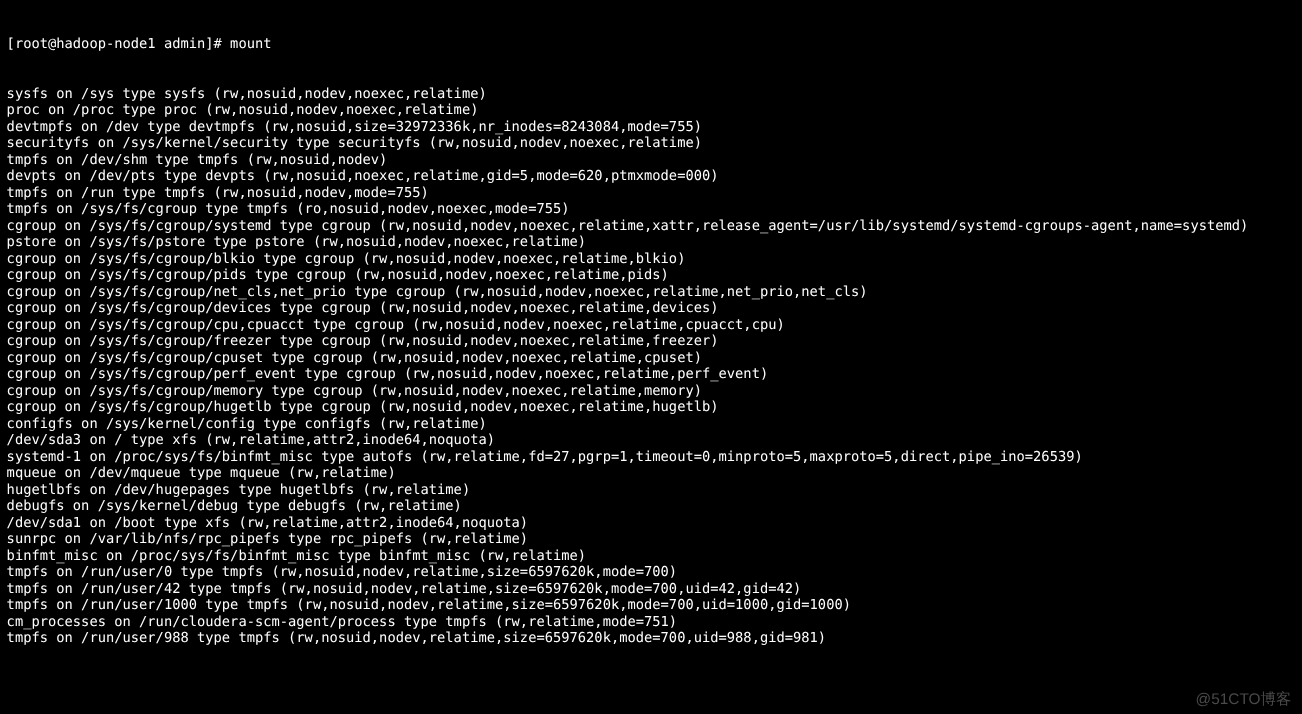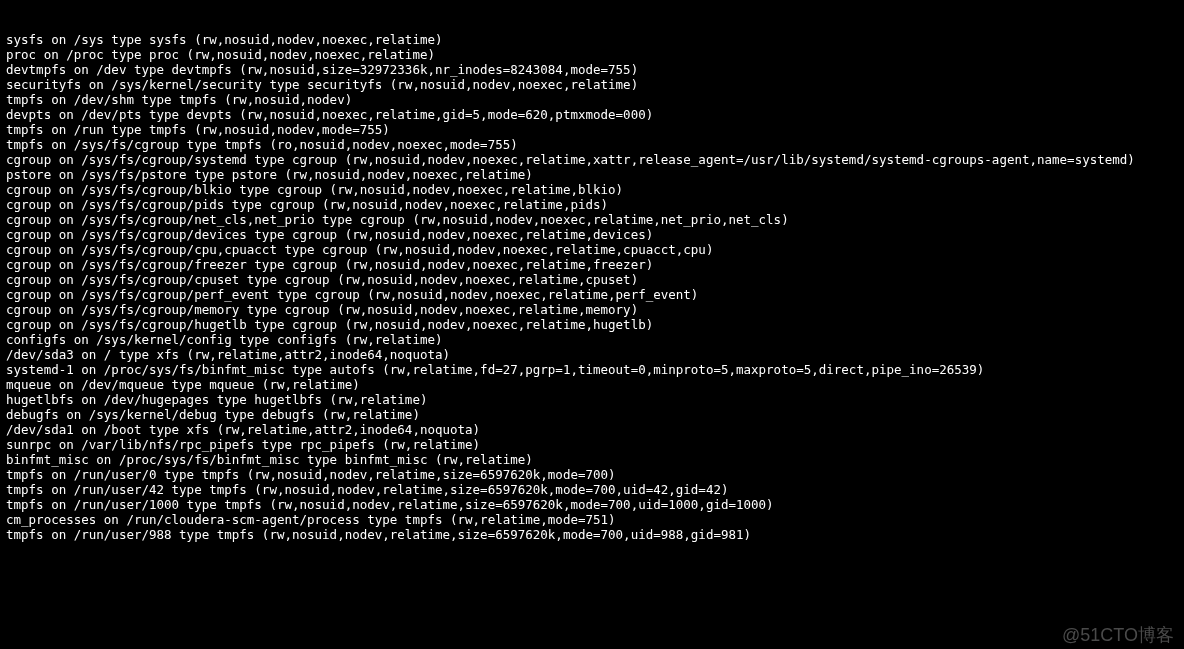--- a/index.html
+++ b/index.html
@@ -1,23 +1,24 @@
 <!DOCTYPE html>
 <html><head>
 <meta charset="utf-8">
 <style>
   html,body{margin:0;padding:0;background:#000;color:#fff;font-family:Consolas,"DejaVu Sans Mono","Liberation Mono",monospace;font-size:12.5px;line-height:15px;}
   .term{width:1184px;height:649px;overflow:hidden;padding:2px 6px;box-sizing:border-box;position:relative;white-space:pre;}
   .line{white-space:pre;}
-  .watermark{position:absolute;right:10px;bottom:6px;color:#4a4a4a;font-size:18px;font-family:Arial,sans-serif;}
+  .watermark{position:absolute;right:10px;bottom:6px;color:#4a4a4a;font-size:14px;font-family:Arial,sans-serif;}
 </style>
 </head>
 <body>
 
 <div class="term">
+  <div class="line"><span>[root@hadoop-node1 admin]# </span><span>mount</span></div>
   <div id="mount-out"><div class="line">sysfs on /sys type sysfs (rw,nosuid,nodev,noexec,relatime)</div><div class="line">proc on /proc type proc (rw,nosuid,nodev,noexec,relatime)</div><div class="line">devtmpfs on /dev type devtmpfs (rw,nosuid,size=32972336k,nr_inodes=8243084,mode=755)</div><div class="line">securityfs on /sys/kernel/security type securityfs (rw,nosuid,nodev,noexec,relatime)</div><div class="line">tmpfs on /dev/shm type tmpfs (rw,nosuid,nodev)</div><div class="line">devpts on /dev/pts type devpts (rw,nosuid,noexec,relatime,gid=5,mode=620,ptmxmode=000)</div><div class="line">tmpfs on /run type tmpfs (rw,nosuid,nodev,mode=755)</div><div class="line">tmpfs on /sys/fs/cgroup type tmpfs (ro,nosuid,nodev,noexec,mode=755)</div><div class="line">cgroup on /sys/fs/cgroup/systemd type cgroup (rw,nosuid,nodev,noexec,relatime,xattr,release_agent=/usr/lib/systemd/systemd-cgroups-agent,name=systemd)</div><div class="line">pstore on /sys/fs/pstore type pstore (rw,nosuid,nodev,noexec,relatime)</div><div class="line">cgroup on /sys/fs/cgroup/blkio type cgroup (rw,nosuid,nodev,noexec,relatime,blkio)</div><div class="line">cgroup on /sys/fs/cgroup/pids type cgroup (rw,nosuid,nodev,noexec,relatime,pids)</div><div class="line">cgroup on /sys/fs/cgroup/net_cls,net_prio type cgroup (rw,nosuid,nodev,noexec,relatime,net_prio,net_cls)</div><div class="line">cgroup on /sys/fs/cgroup/devices type cgroup (rw,nosuid,nodev,noexec,relatime,devices)</div><div class="line">cgroup on /sys/fs/cgroup/cpu,cpuacct type cgroup (rw,nosuid,nodev,noexec,relatime,cpuacct,cpu)</div><div class="line">cgroup on /sys/fs/cgroup/freezer type cgroup (rw,nosuid,nodev,noexec,relatime,freezer)</div><div class="line">cgroup on /sys/fs/cgroup/cpuset type cgroup (rw,nosuid,nodev,noexec,relatime,cpuset)</div><div class="line">cgroup on /sys/fs/cgroup/perf_event type cgroup (rw,nosuid,nodev,noexec,relatime,perf_event)</div><div class="line">cgroup on /sys/fs/cgroup/memory type cgroup (rw,nosuid,nodev,noexec,relatime,memory)</div><div class="line">cgroup on /sys/fs/cgroup/hugetlb type cgroup (rw,nosuid,nodev,noexec,relatime,hugetlb)</div><div class="line">configfs on /sys/kernel/config type configfs (rw,relatime)</div><div class="line">/dev/sda3 on / type xfs (rw,relatime,attr2,inode64,noquota)</div><div class="line">systemd-1 on /proc/sys/fs/binfmt_misc type autofs (rw,relatime,fd=27,pgrp=1,timeout=0,minproto=5,maxproto=5,direct,pipe_ino=26539)</div><div class="line">mqueue on /dev/mqueue type mqueue (rw,relatime)</div><div class="line">hugetlbfs on /dev/hugepages type hugetlbfs (rw,relatime)</div><div class="line">debugfs on /sys/kernel/debug type debugfs (rw,relatime)</div><div class="line">/dev/sda1 on /boot type xfs (rw,relatime,attr2,inode64,noquota)</div><div class="line">sunrpc on /var/lib/nfs/rpc_pipefs type rpc_pipefs (rw,relatime)</div><div class="line">binfmt_misc on /proc/sys/fs/binfmt_misc type binfmt_misc (rw,relatime)</div><div class="line">tmpfs on /run/user/0 type tmpfs (rw,nosuid,nodev,relatime,size=6597620k,mode=700)</div><div class="line">tmpfs on /run/user/42 type tmpfs (rw,nosuid,nodev,relatime,size=6597620k,mode=700,uid=42,gid=42)</div><div class="line">tmpfs on /run/user/1000 type tmpfs (rw,nosuid,nodev,relatime,size=6597620k,mode=700,uid=1000,gid=1000)</div><div class="line">cm_processes on /run/cloudera-scm-agent/process type tmpfs (rw,relatime,mode=751)</div><div class="line">tmpfs on /run/user/988 type tmpfs (rw,nosuid,nodev,relatime,size=6597620k,mode=700,uid=988,gid=981)</div></div>
   
   
   
   
   
   
   <div class="watermark">@51CTO博客</div>
 </div>
 

